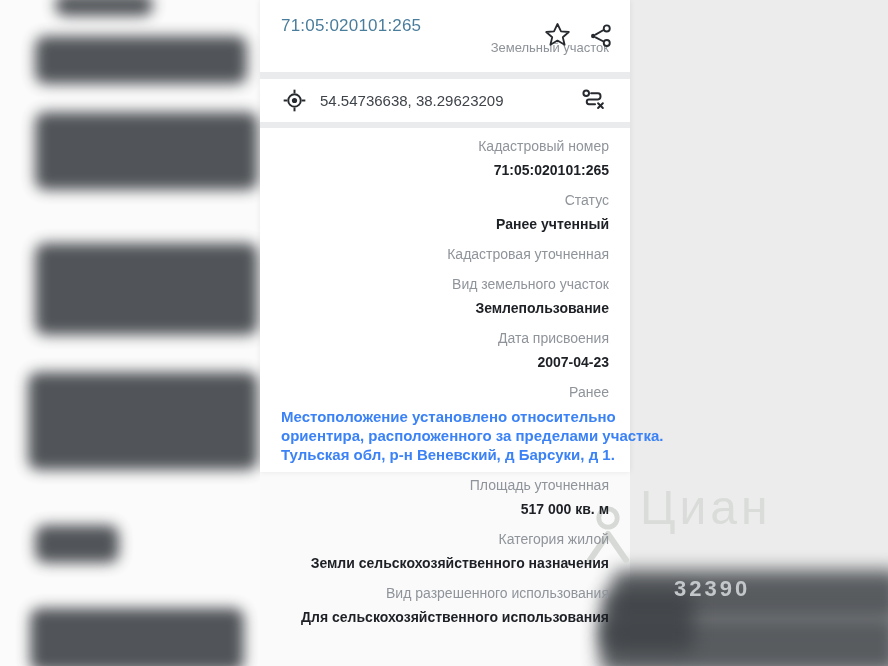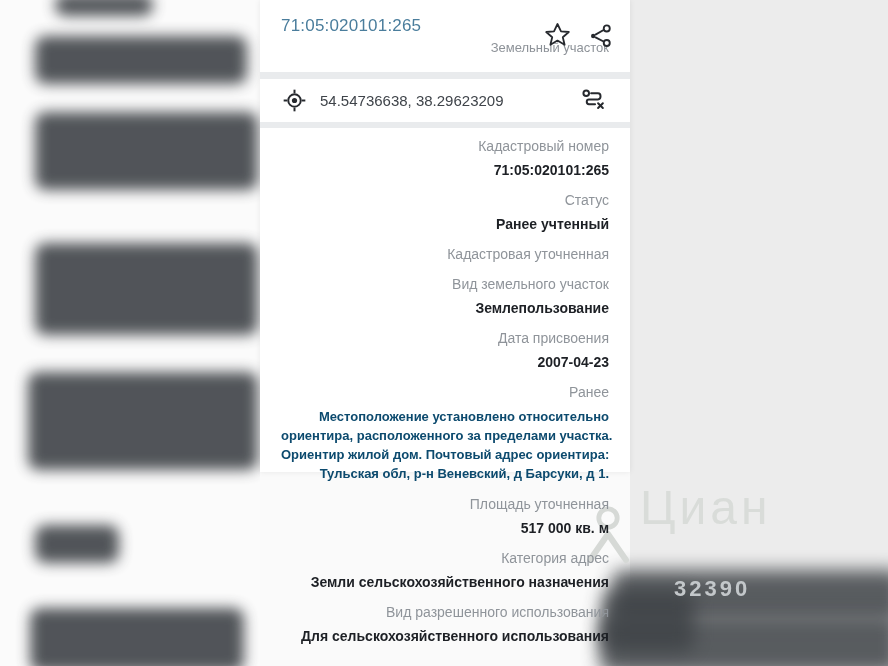--- a/index.html
+++ b/index.html
@@ -41,21 +41,21 @@
   .divider.thin { height:6px; }
 
   .coords-row { height:43px; display:flex; align-items:center; padding:0 22px; background:#fff; }
   .coords-text { margin-left:13px; font-size:15px; color:#3f444a; }
   .route-btn { margin-left:auto; background:none; border:none; cursor:pointer; padding:0; width:28px; height:28px; }
 
   .fields { padding:10px 21px 0 21px; }
   .field { margin-bottom:13px;text-align:right; }
   .field-label { font-size:14px; color:#8f949a; line-height:17px; margin-bottom:6px; }
   .field-value { font-size:14px; font-weight:700; color:#1d2025; line-height:18px; }
-  .addr-line { font-size:13px; font-weight:700; color:#0c4a6e; line-height:19px; white-space:nowrap; }
+  .addr-line { font-size:15px; font-weight:700; color:#3b82f6; line-height:19px; white-space:nowrap; }
 
   svg { display:block; }
 </style>
 </head>
 <body>
 
 <div class="left-region">
   <div class="blk blk-0"></div>
   <div class="blk blk-1"></div>
   <div class="blk blk-2"></div>
@@ -154,31 +154,30 @@
 
     <div class="field">
       <div class="field-label">Дата присвоения</div>
       <div class="field-value">2007-04-23</div>
     </div>
 
     <div class="field">
       <div class="field-label">Ранее</div>
       <div class="addr-line">Местоположение установлено относительно</div>
       <div class="addr-line">ориентира, расположенного за пределами участка.</div>
-      <div class="addr-line">Ориентир жилой дом. Почтовый адрес ориентира:</div>
       <div class="addr-line">Тульская обл, р-н Веневский, д Барсуки, д 1.</div>
     </div>
 
     <div class="field">
       <div class="field-label">Площадь уточненная</div>
       <div class="field-value">517 000 кв. м</div>
     </div>
 
     <div class="field">
-      <div class="field-label">Категория адрес</div>
+      <div class="field-label">Категория жилой</div>
       <div class="field-value">Земли сельскохозяйственного назначения</div>
     </div>
 
     <div class="field">
       <div class="field-label">Вид разрешенного использования</div>
       <div class="field-value">Для сельскохозяйственного использования</div>
     </div>
 
   </div>
 </div>

